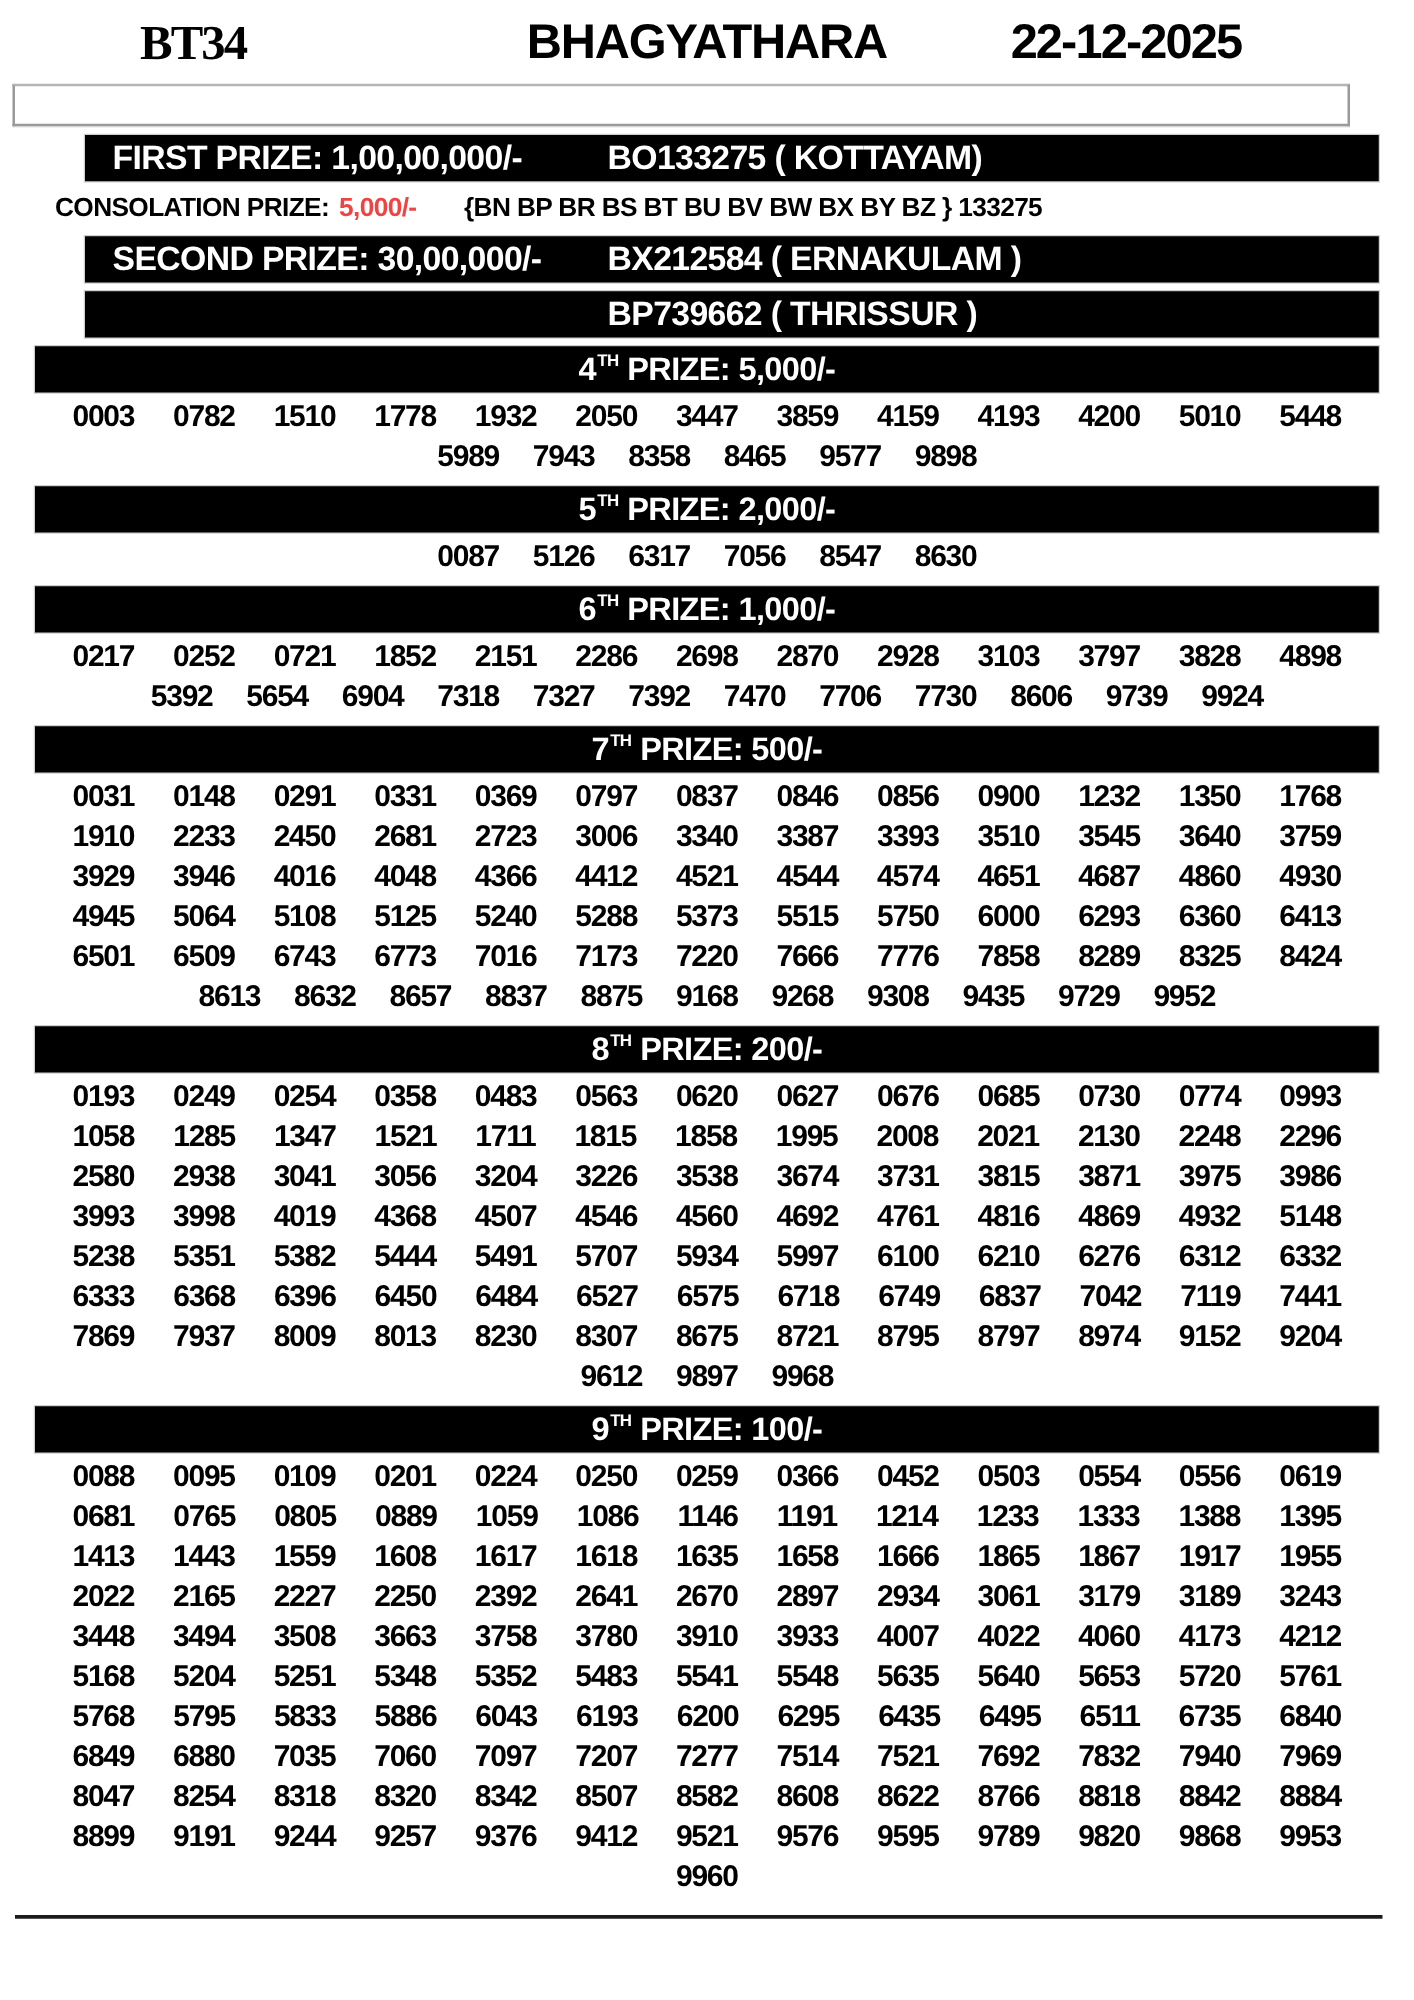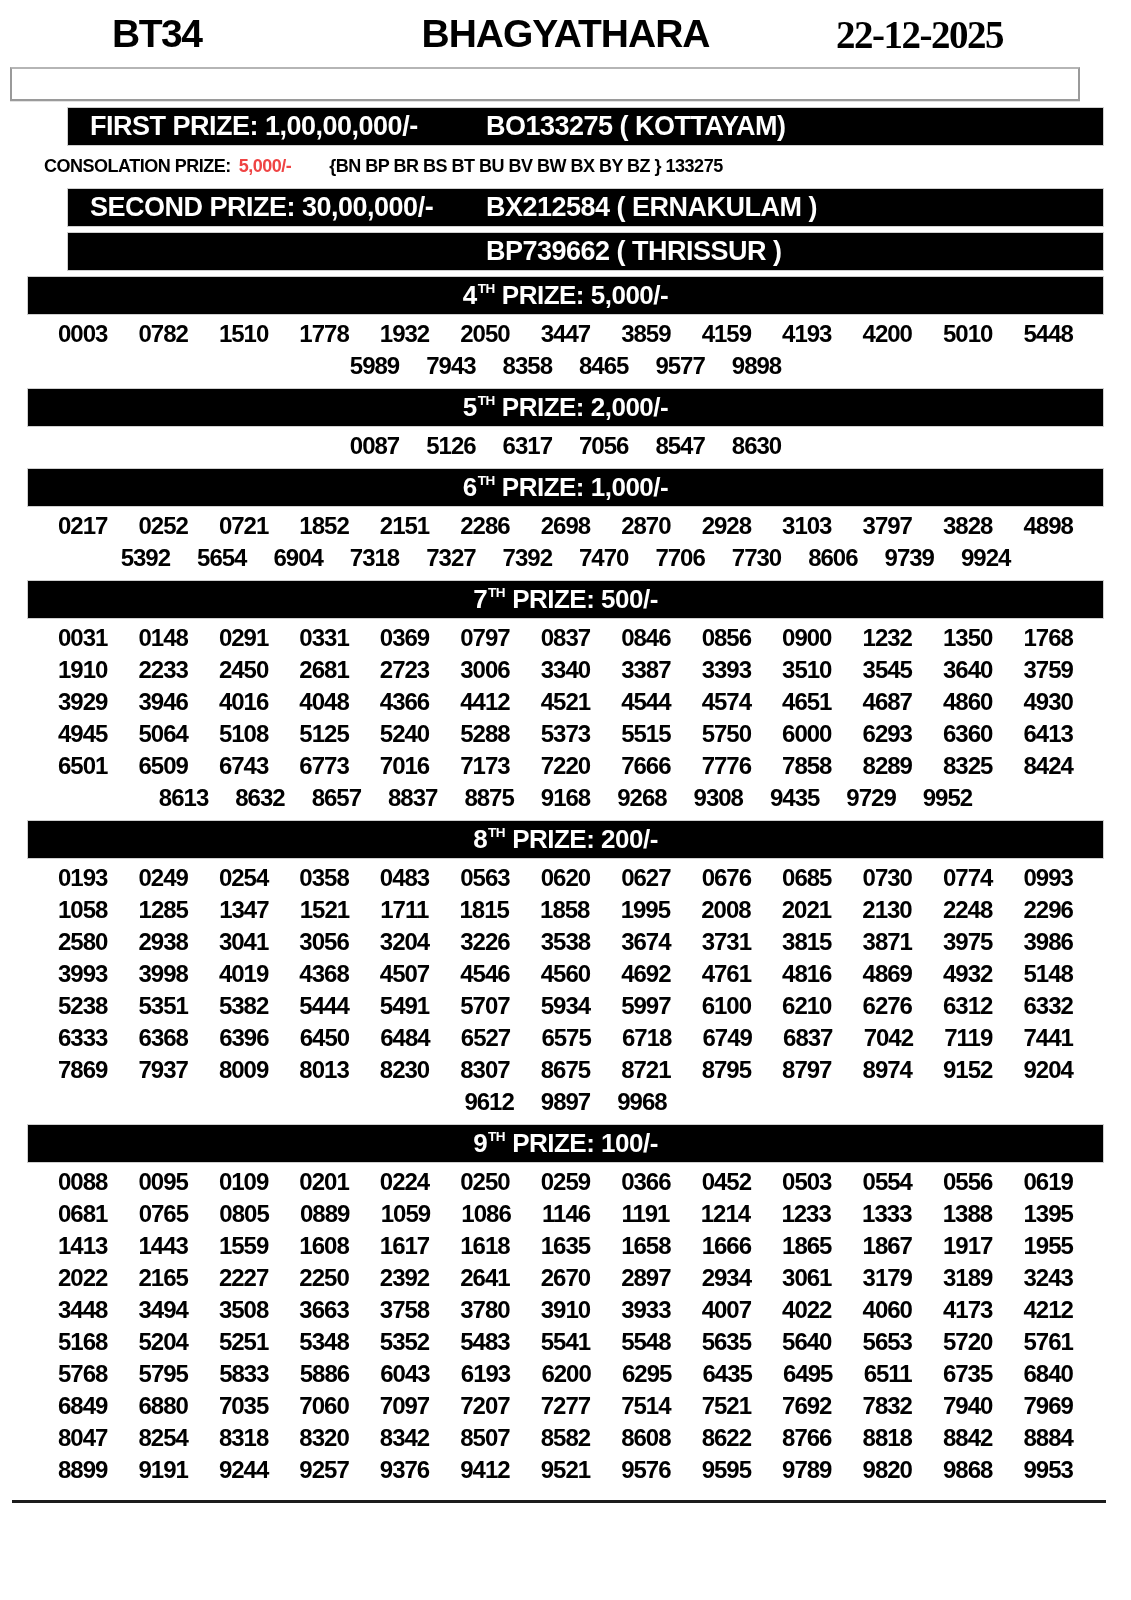--- a/index.html
+++ b/index.html
@@ -1,37 +1,37 @@
 <!DOCTYPE html>
 <html><head>
 <meta charset="utf-8">
 <style>
   html,body{margin:0;padding:0;}
   body{
     width:1131px;height:1600px;background:#ffffff;color:#000;
     font-family:"Liberation Sans", sans-serif;overflow:hidden;
   }
   .hdr{position:relative;height:50px;margin-top:12px;font-weight:700;font-size:39px;letter-spacing:-1.5px;}
-  .hdr .code{position:absolute;left:112px;top:0;}
+  .hdr .code{position:absolute;left:112px;top:0;font-family:Liberation Serif, serif;}
   .hdr .title{position:absolute;left:50%;transform:translateX(-50%);top:0;letter-spacing:-1px;}
-  .hdr .date{position:absolute;right:128px;top:0;font-family:Liberation Serif, serif;}
+  .hdr .date{position:absolute;right:138px;top:0;}
   .blank-box{
     margin:5px 0 7px 10px;width:1066px;height:30px;background:#fff;
     border:2px solid #9a9a9a;border-top-color:#b5b5b5;box-shadow:0 1px 0 #e2e2e2;
   }
   .content{margin:0 28px;}
   .bar{
     position:relative;background:#000;color:#fff;height:37px;display:flex;align-items:center;
     font-weight:700;font-size:27px;letter-spacing:-0.5px;margin-bottom:7px;
     box-shadow:0 0 0 1px #cfcfcf;
     margin-left:40px;
   }
   .bar .lbl{padding-left:22px;white-space:nowrap;}
   .bar .win{position:absolute;left:418px;white-space:nowrap;}
-  .consol{height:29px;display:flex;align-items:center;font-weight:700;font-size:18px;letter-spacing:-0.5px;margin-bottom:8px;}
+  .consol{height:29px;display:flex;align-items:center;font-weight:700;font-size:21px;letter-spacing:-0.5px;margin-bottom:8px;}
   .consol .clbl{margin-left:16px;}
   .consol .camt{margin-left:8px;}
   .consol .cser{margin-left:38px;}
   .pbar{
     background:#000;color:#fff;height:37px;display:flex;align-items:center;justify-content:center;
     font-weight:700;font-size:26px;letter-spacing:-0.5px;margin:7px 0 4px;
     box-shadow:0 0 0 1px #cfcfcf;
   }
   .pbar sup{font-size:0.52em;line-height:0;transform:translateY(-7px);margin-left:1px;}
   .pbar .rest{margin-left:7px;}
@@ -505,17 +505,20 @@
         <span>9376</span>
         <span>9412</span>
         <span>9521</span>
         <span>9576</span>
         <span>9595</span>
         <span>9789</span>
         <span>9820</span>
         <span>9868</span>
         <span>9953</span>
       </div>
+      <div class="row row-center">
+        <span>9960</span>
+      </div>
     </div>
 
 </div>
 
 <div class="bottom-line"></div>
 
 </body></html>

